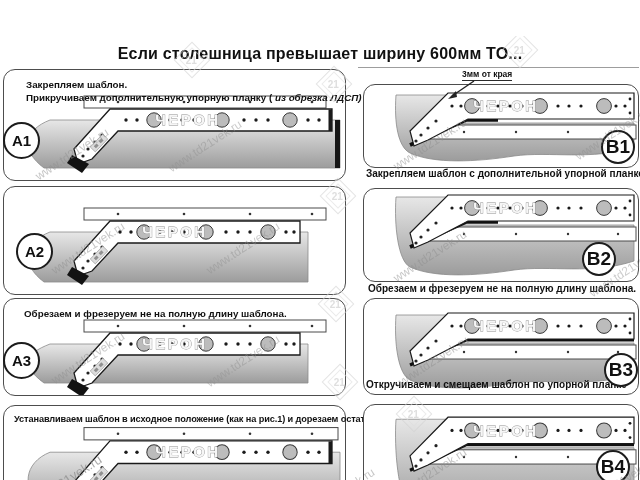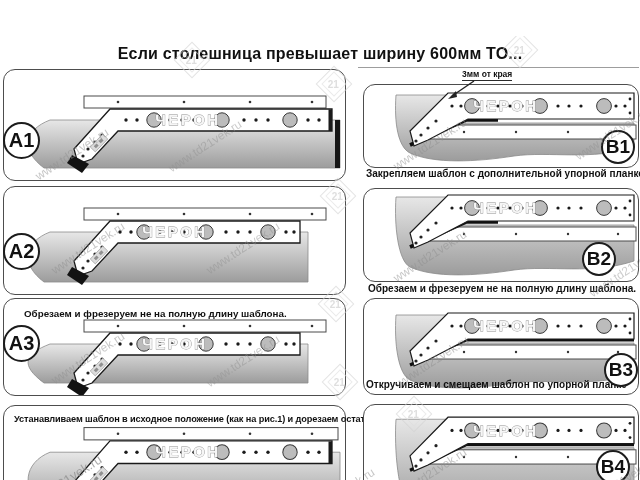--- a/index.html
+++ b/index.html
@@ -8,21 +8,21 @@
   .title{position:absolute;top:9px;left:0;width:100%;text-align:center;
          font-size:16px;font-weight:bold;letter-spacing:.2px;z-index:2;}
   .rule{position:absolute;height:0;border-top:1px solid #9d9d9d;z-index:1;}
   .panel{position:absolute;background:#fff;border:1.6px solid #4d4d4d;border-radius:12px;z-index:2;}
   .panel svg{position:absolute;left:0;top:0;width:100%;height:100%;}
   .cap{position:absolute;font-size:9.8px;font-weight:bold;white-space:nowrap;line-height:1.35;z-index:3;}
   .cap i,.bcap i{font-style:italic;}
   .bcap{position:absolute;font-size:10px;font-weight:bold;white-space:nowrap;z-index:3;}
   .badge{position:absolute;background:#fff;border:2.2px solid #1c1c1c;border-radius:50%;
          display:flex;align-items:center;justify-content:center;font-weight:bold;z-index:5;}
-  .badge.a{width:33px;height:33px;font-size:20px;}
+  .badge.a{width:33px;height:33px;font-size:15px;}
   .badge.b{width:30px;height:30px;font-size:19px;}
   .anno{position:absolute;font-size:8.5px;font-weight:bold;border-bottom:1px solid #2b2b2b;
         padding-bottom:1px;z-index:4;}
   .anno-arrow{position:absolute;z-index:4;}
   .wm{position:absolute;white-space:nowrap;pointer-events:none;z-index:6;
       transform:translate(-50%,-50%) rotate(-33deg);}
   .dia{position:absolute;border:1.2px solid #d2d2d2;outline:1px solid #dedede;outline-offset:-5px;
        transform:translate(-50%,-50%) rotate(45deg);display:flex;align-items:center;justify-content:center;
        z-index:6;pointer-events:none;opacity:.6;}
   .dia>span{transform:rotate(-45deg);color:#c9c9c9;font-weight:bold;font-size:10px;}
@@ -70,20 +70,24 @@
         <circle cx="166" cy="50" r="1.7" fill="#1a1a1a"></circle>
         <circle cx="178" cy="50" r="1.7" fill="#1a1a1a"></circle>
         <circle cx="190" cy="50" r="1.7" fill="#1a1a1a"></circle>
         <circle cx="240" cy="50" r="1.7" fill="#1a1a1a"></circle>
         <circle cx="252" cy="50" r="1.7" fill="#1a1a1a"></circle>
         <circle cx="264" cy="50" r="1.7" fill="#1a1a1a"></circle>
         <circle cx="304" cy="50" r="1.7" fill="#1a1a1a"></circle>
         <circle cx="315" cy="50" r="1.7" fill="#1a1a1a"></circle>
         <text x="184" y="55" text-anchor="middle" font-size="15" font-weight="bold" letter-spacing="2.5" fill="#f6f6f6" stroke="#8f8f8f" stroke-width="0.8" paint-order="stroke" font-family="&quot;Liberation Sans&quot;,sans-serif">ЧЕРОН</text>
       </svg>
+    <div class="cap" style="left:22px;top:8px;">
+      <span>Закрепляем шаблон.</span><br>
+      <span>Прикручиваем дополнительную упорную планку ( </span><i>из обрезка ЛДСП)</i>
+    </div>
   </section>
 
   <section class="panel" id="panel-a2" style="left:3px;top:150px;width:341px;height:107px;">
     <svg id="draw-a2" preserveAspectRatio="none" viewBox="0 0 341 107">
         <defs>
           <linearGradient id="draw-a2g" x1="0" y1="0" x2="0" y2="1">
             <stop offset="0%" stop-color="#e7e7e7"></stop>
             <stop offset="100%" stop-color="#9c9c9c"></stop>
           </linearGradient>
         </defs>
@@ -376,22 +380,22 @@
         <circle cx="252" cy="25" r="1.6" fill="#1a1a1a"></circle>
         <circle cx="261" cy="25" r="1.6" fill="#1a1a1a"></circle>
         <circle cx="266" cy="18" r="1.4" fill="#1a1a1a"></circle>
         <circle cx="266" cy="32" r="1.4" fill="#1a1a1a"></circle>
         <text x="142" y="30" text-anchor="middle" font-size="15" font-weight="bold" letter-spacing="2.5" fill="#f6f6f6" stroke="#8f8f8f" stroke-width="0.8" paint-order="stroke" font-family="&quot;Liberation Sans&quot;,sans-serif">ЧЕРОН</text>
       </svg>
   </section>
   <div class="bcap" style="left:371px;top:448px;text-align:right;">Дофрезеровываем</div>
 
   <div class="badge a" style="left:3px;top:86px;">A1</div>
-  <div class="badge a" style="left:3px;top:197px;">A2</div>
-  <div class="badge a" style="left:3px;top:289px;">A3</div>
+  <div class="badge a" style="left:16px;top:197px;">A2</div>
+  <div class="badge a" style="left:3px;top:306px;">A3</div>
   <div class="badge b" style="left:601px;top:94px;">B1</div>
   <div class="badge b" style="left:582px;top:206px;">B2</div>
   <div class="badge b" style="left:604px;top:317px;">B3</div>
   <div class="badge b" style="left:596px;top:414px;">B4</div>
 
   <div class="anno" style="left:462px;top:33px;">3мм от края</div>
   <svg class="anno-arrow" style="left:438px;top:43px;" width="40" height="24" viewBox="0 0 40 24">
     <path d="M 36 2 L 14 17" stroke="#222" stroke-width="1.4" fill="none"></path>
     <polygon points="10,20 18,12 19,18" fill="#222"></polygon>
   </svg>

